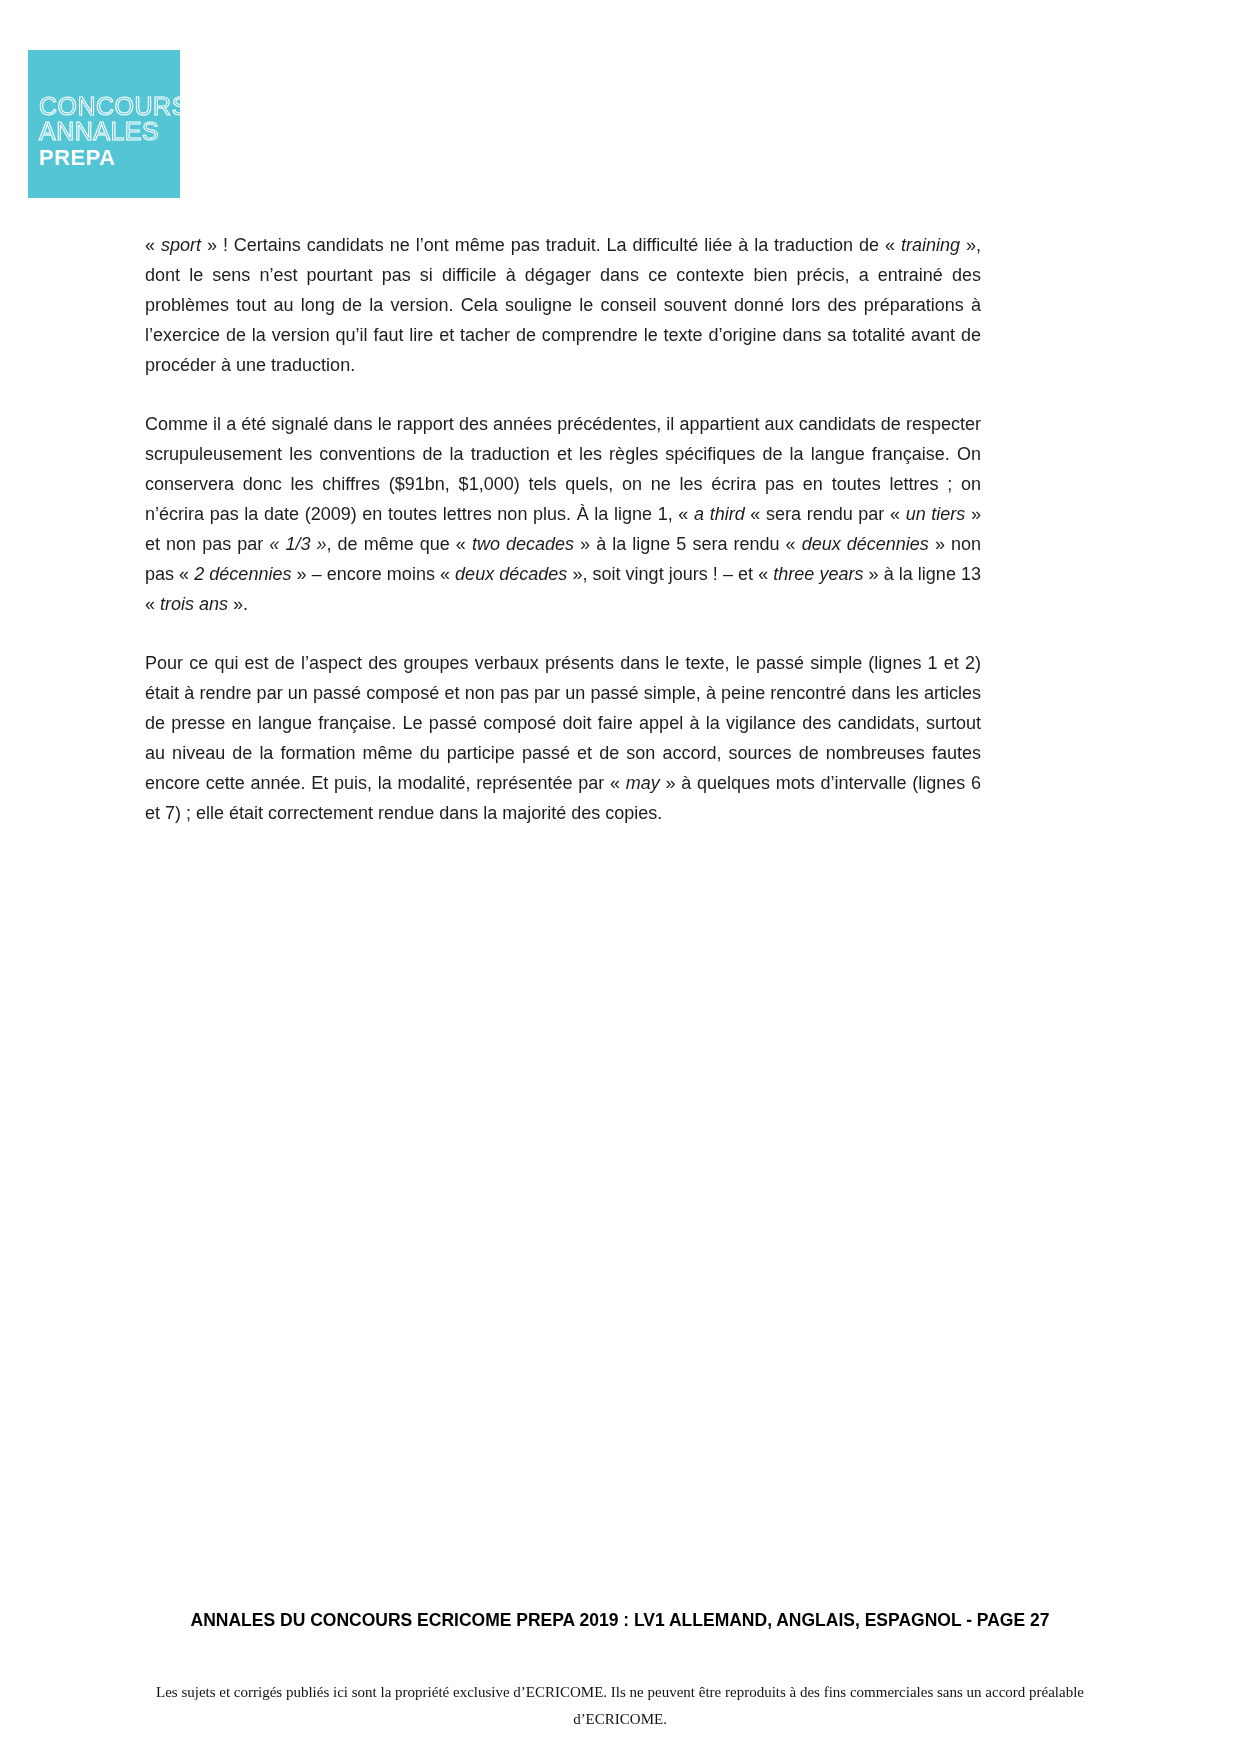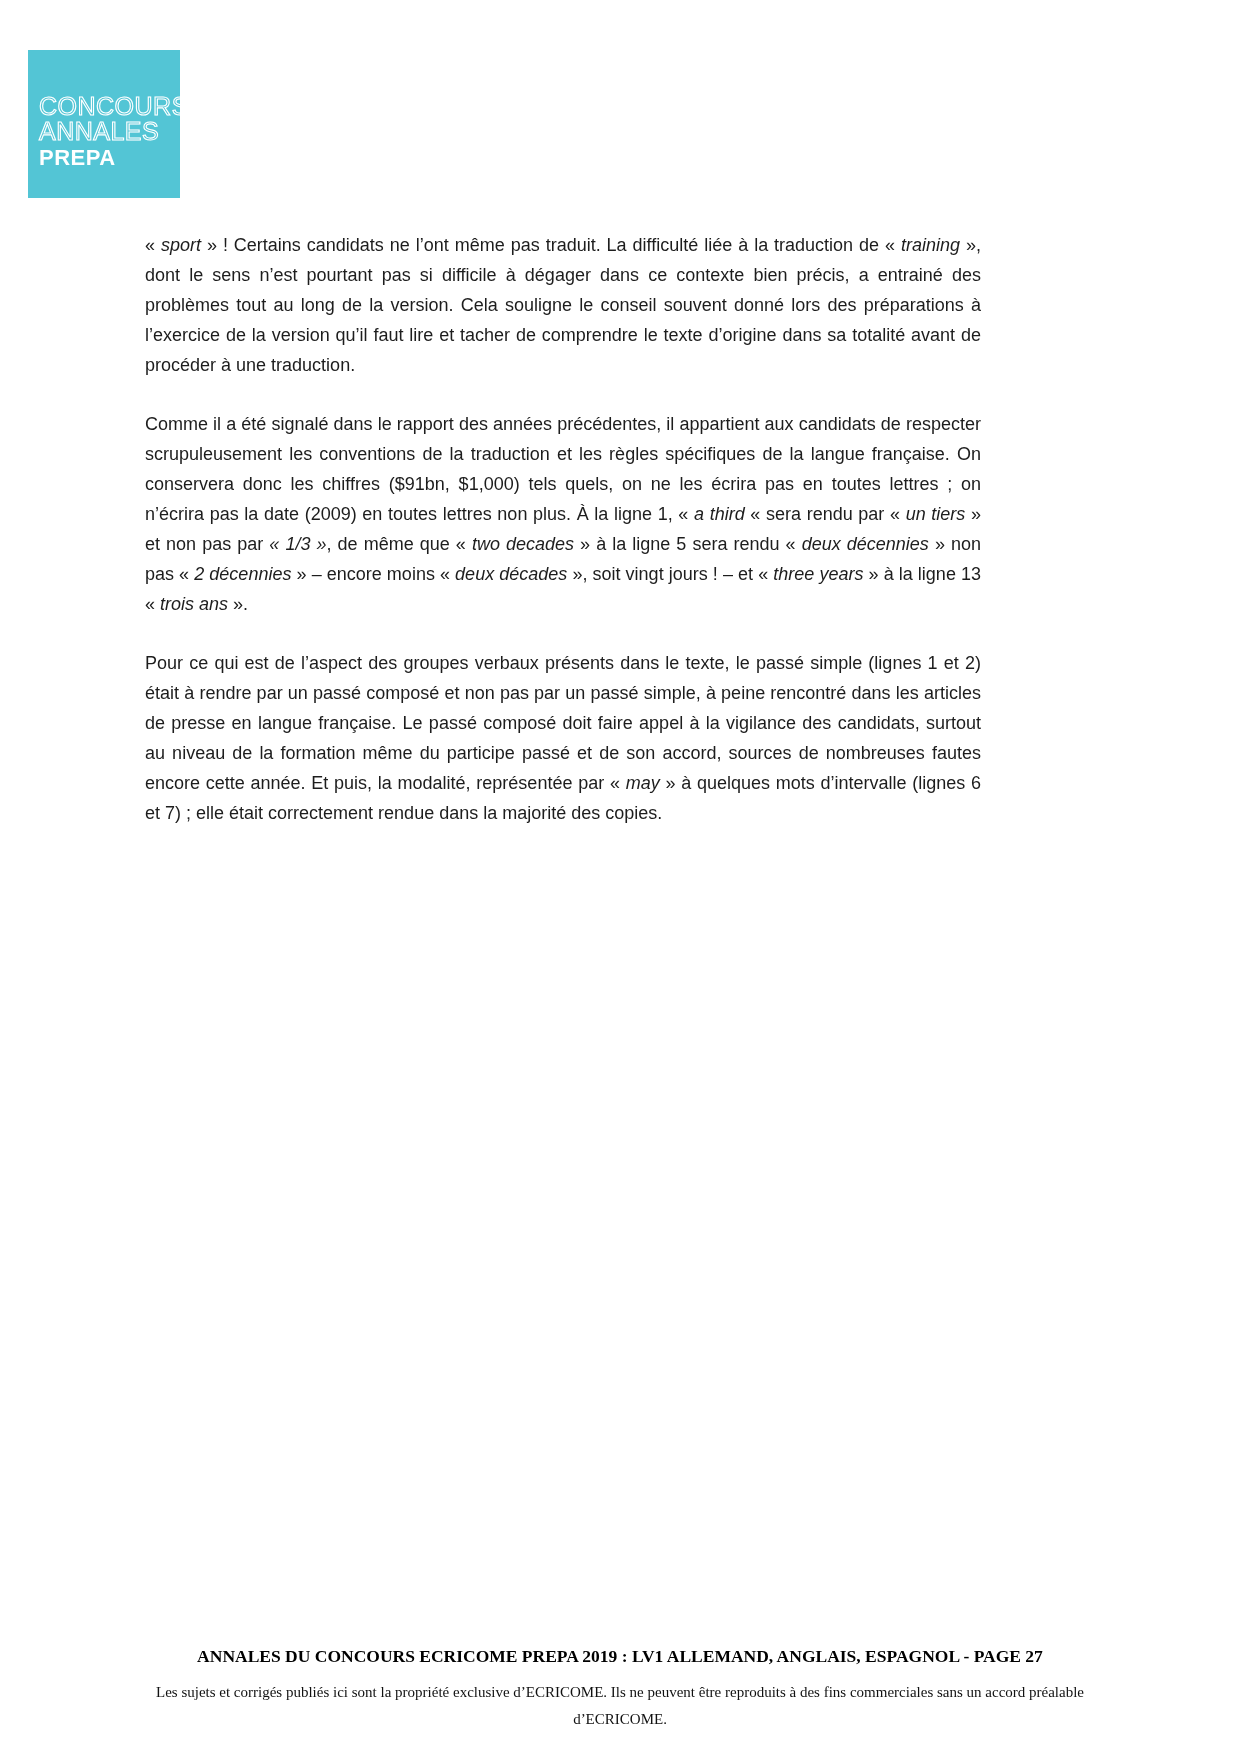--- a/index.html
+++ b/index.html
@@ -65,25 +65,24 @@
     font-style: italic;
   }
 
   
   .footer-title {
     position: absolute;
     top: 1610px;
     left: 0;
     width: 100%;
     text-align: center;
-    font-family: Liberation Serif, serif;
+    font-family: Liberation Sans, sans-serif;
     font-weight: bold;
     font-size: 17.5px;
     color: #000000;
-    margin-top: 36px;
   }
   .footer-copy {
     position: absolute;
     top: 1679px;
     left: 50%;
     transform: translateX(-50%);
     width: 960px;
     text-align: center;
     font-family: "Liberation Serif", serif;
     font-size: 15px;

